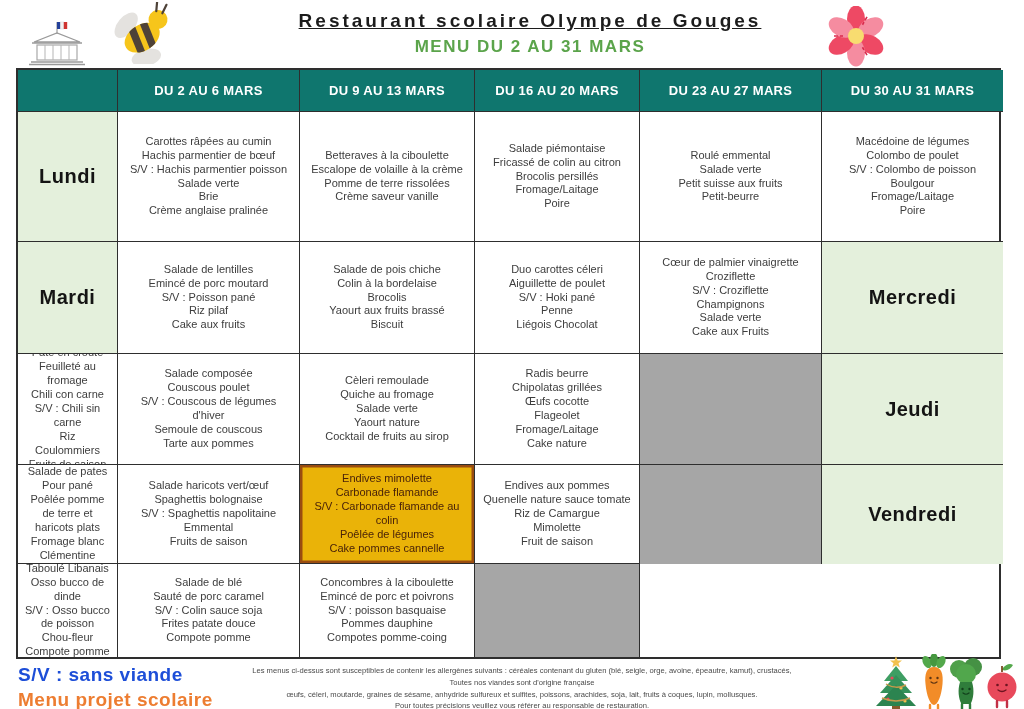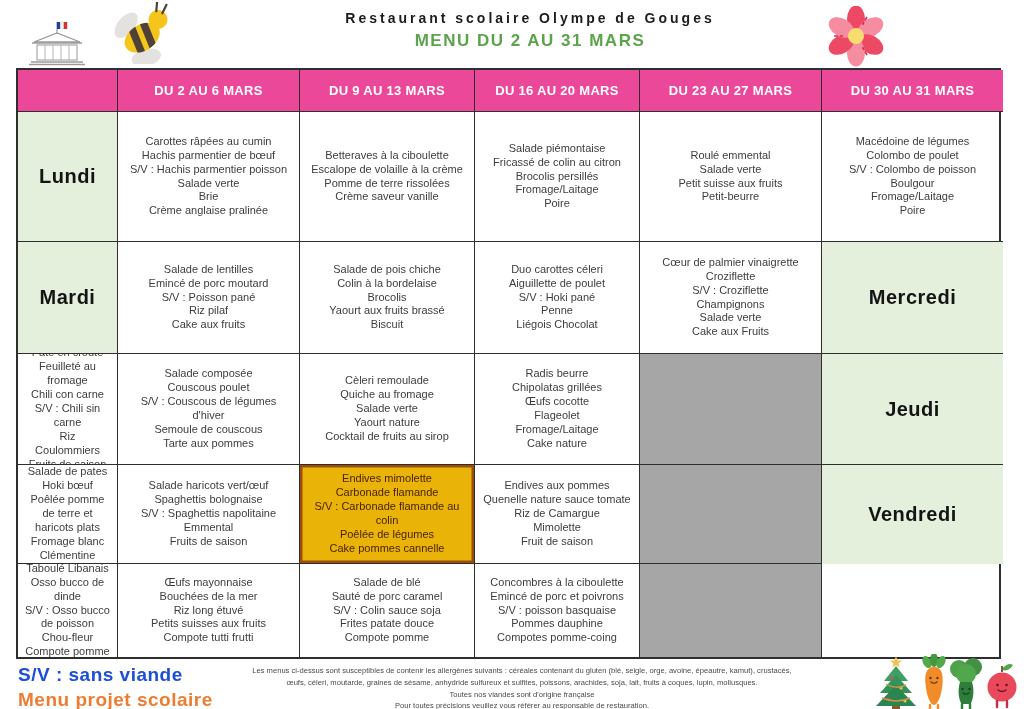--- a/index.html
+++ b/index.html
@@ -7,38 +7,38 @@
   body { font-family:"Liberation Sans", sans-serif; background:#ffffff; overflow:hidden; }
   .page { position:relative; width:1024px; height:709px; background:#fff; }
 
   
   .header { position:relative; height:68px; }
   .logo { position:absolute; left:10px; top:20px; width:94px; text-align:center; }
   .logo-text { font-family:"Liberation Serif", serif; font-size:17px; color:#4d4d4d; margin-top:-5px; }
   .bee { position:absolute; left:106px; top:2px; }
   .flower { position:absolute; right:140px; top:6px; z-index:2; }
   .title-block { position:absolute; left:50%; top:10px; transform:translateX(-50%); margin-left:18px; width:640px; text-align:center; }
-  .title { font-size:14px; font-weight:bold; letter-spacing:3px; color:#1c1c1c; white-space:nowrap; }
+  .title { font-size:19px; font-weight:bold; letter-spacing:3px; color:#1c1c1c; white-space:nowrap;text-decoration:underline; }
   .subtitle { font-size:17px; font-weight:bold; letter-spacing:1.5px; color:#5BA44B; margin-top:5px; white-space:nowrap; }
 
   
   #menu-grid {
     position:relative; margin-left:16px; width:985px;
     display:grid;
     grid-template-columns:100px 182px 175px 165px 182px 181px;
     grid-template-rows:42px 130px 112px 111px 99px 93px;
     border:2px solid #2e2e2e;
     z-index:1;
   }
   .cell { border-right:1px solid #2e2e2e; border-bottom:1px solid #2e2e2e;
           display:flex; flex-direction:column; justify-content:center; align-items:center;
           text-align:center; overflow:hidden; }
   .cell:nth-child(6n) { border-right:none; }
   .cell:nth-last-child(-n+6) { border-bottom:none; }
-  .corner, .week-header { background:#ec4899;text-align:center; }
+  .corner, .week-header { background:#0f766e;text-align:center; }
   .week-header { color:#fff; font-weight:bold; font-size:13px; letter-spacing:.3px; padding:0 2px; }
   .day { background:#E4F0DC; font-weight:bold; font-size:20px; color:#141414; letter-spacing:.5px; }
   .menu { font-size:11px; line-height:1.27; color:#3d3d3d; padding:3px 6px; }
   .menu .line { width:100%; }
   .menu.highlight { background:#eab308; color:#4a2309; box-shadow:inset 0 0 0 2.5px #9A4D10; }
   .menu.empty { background:#A6A6A6; }
 
   
   .footer { position:relative; height:54px; }
   .legend { position:absolute; left:18px; top:4px; line-height:1.3; }
@@ -221,21 +221,21 @@
         <div class="line">Chipolatas grillées</div>
         <div class="line">Œufs cocotte</div>
         <div class="line">Flageolet</div>
         <div class="line">Fromage/Laitage</div>
         <div class="line">Cake nature</div>
       </div>
       <div class="cell menu empty"></div>
       <div class="cell day">Jeudi</div>
       <div class="cell menu">
         <div class="line">Salade de pates</div>
-        <div class="line">Hoki bœuf</div>
+        <div class="line">Pour pané</div>
         <div class="line">Poêlée pomme de terre et haricots plats</div>
         <div class="line">Fromage blanc</div>
         <div class="line">Clémentine</div>
       </div>
       <div class="cell menu">
         <div class="line">Salade haricots vert/œuf</div>
         <div class="line">Spaghettis bolognaise</div>
         <div class="line">S/V : Spaghettis napolitaine</div>
         <div class="line">Emmental</div>
         <div class="line">Fruits de saison</div>
@@ -257,27 +257,20 @@
       <div class="cell menu empty"></div>
       <div class="cell day">Vendredi</div>
       <div class="cell menu">
         <div class="line">Taboulé Libanais</div>
         <div class="line">Osso bucco de dinde</div>
         <div class="line">S/V : Osso bucco de poisson</div>
         <div class="line">Chou-fleur</div>
         <div class="line">Compote pomme</div>
       </div>
       <div class="cell menu">
-        <div class="line">Œufs mayonnaise</div>
-        <div class="line">Bouchées de la mer</div>
-        <div class="line">Riz long étuvé</div>
-        <div class="line">Petits suisses aux fruits</div>
-        <div class="line">Compote tutti frutti</div>
-      </div>
-      <div class="cell menu">
         <div class="line">Salade de blé</div>
         <div class="line">Sauté de porc caramel</div>
         <div class="line">S/V : Colin sauce soja</div>
         <div class="line">Frites patate douce</div>
         <div class="line">Compote pomme</div>
       </div>
       <div class="cell menu">
         <div class="line">Concombres à la ciboulette</div>
         <div class="line">Emincé de porc et poivrons</div>
         <div class="line">S/V : poisson basquaise</div>
@@ -287,22 +280,22 @@
       <div class="cell menu empty"></div>
     </div>
 
   <div class="footer">
     <div class="legend">
       <div class="legend-sv">S/V : sans viande</div>
       <div class="legend-project">Menu projet scolaire</div>
     </div>
     <div class="allergens">
       <div>Les menus ci-dessus sont susceptibles de contenir les allergènes suivants : céréales contenant du gluten (blé, seigle, orge, avoine, épeautre, kamut), crustacés,</div>
+      <div>Toutes nos viandes sont d'origine française</div>
       <div>œufs, céleri, moutarde, graines de sésame, anhydride sulfureux et sulfites, poissons, arachides, soja, lait, fruits à coques, lupin, mollusques.</div>
-      <div>Toutes nos viandes sont d'origine française</div>
       <div>Pour toutes précisions veuillez vous référer au responsable de restauration.</div>
     </div>
 
     <div class="veggies">
       <svg width="48" height="58" viewBox="0 0 48 58">
         <polygon points="24,13 23,7 25,7" fill="#F2C14E"></polygon>
         <polygon points="24,2 25.6,6.4 30,6.4 26.5,9.2 27.8,13.5 24,11 20.2,13.5 21.5,9.2 18,6.4 22.4,6.4" fill="#F2C14E"></polygon>
         <polygon points="24,12 36,27 12,27" fill="#3E9E63"></polygon>
         <polygon points="24,21 40,39 8,39" fill="#35915A"></polygon>
         <polygon points="24,31 44,52 4,52" fill="#2C8450"></polygon>

